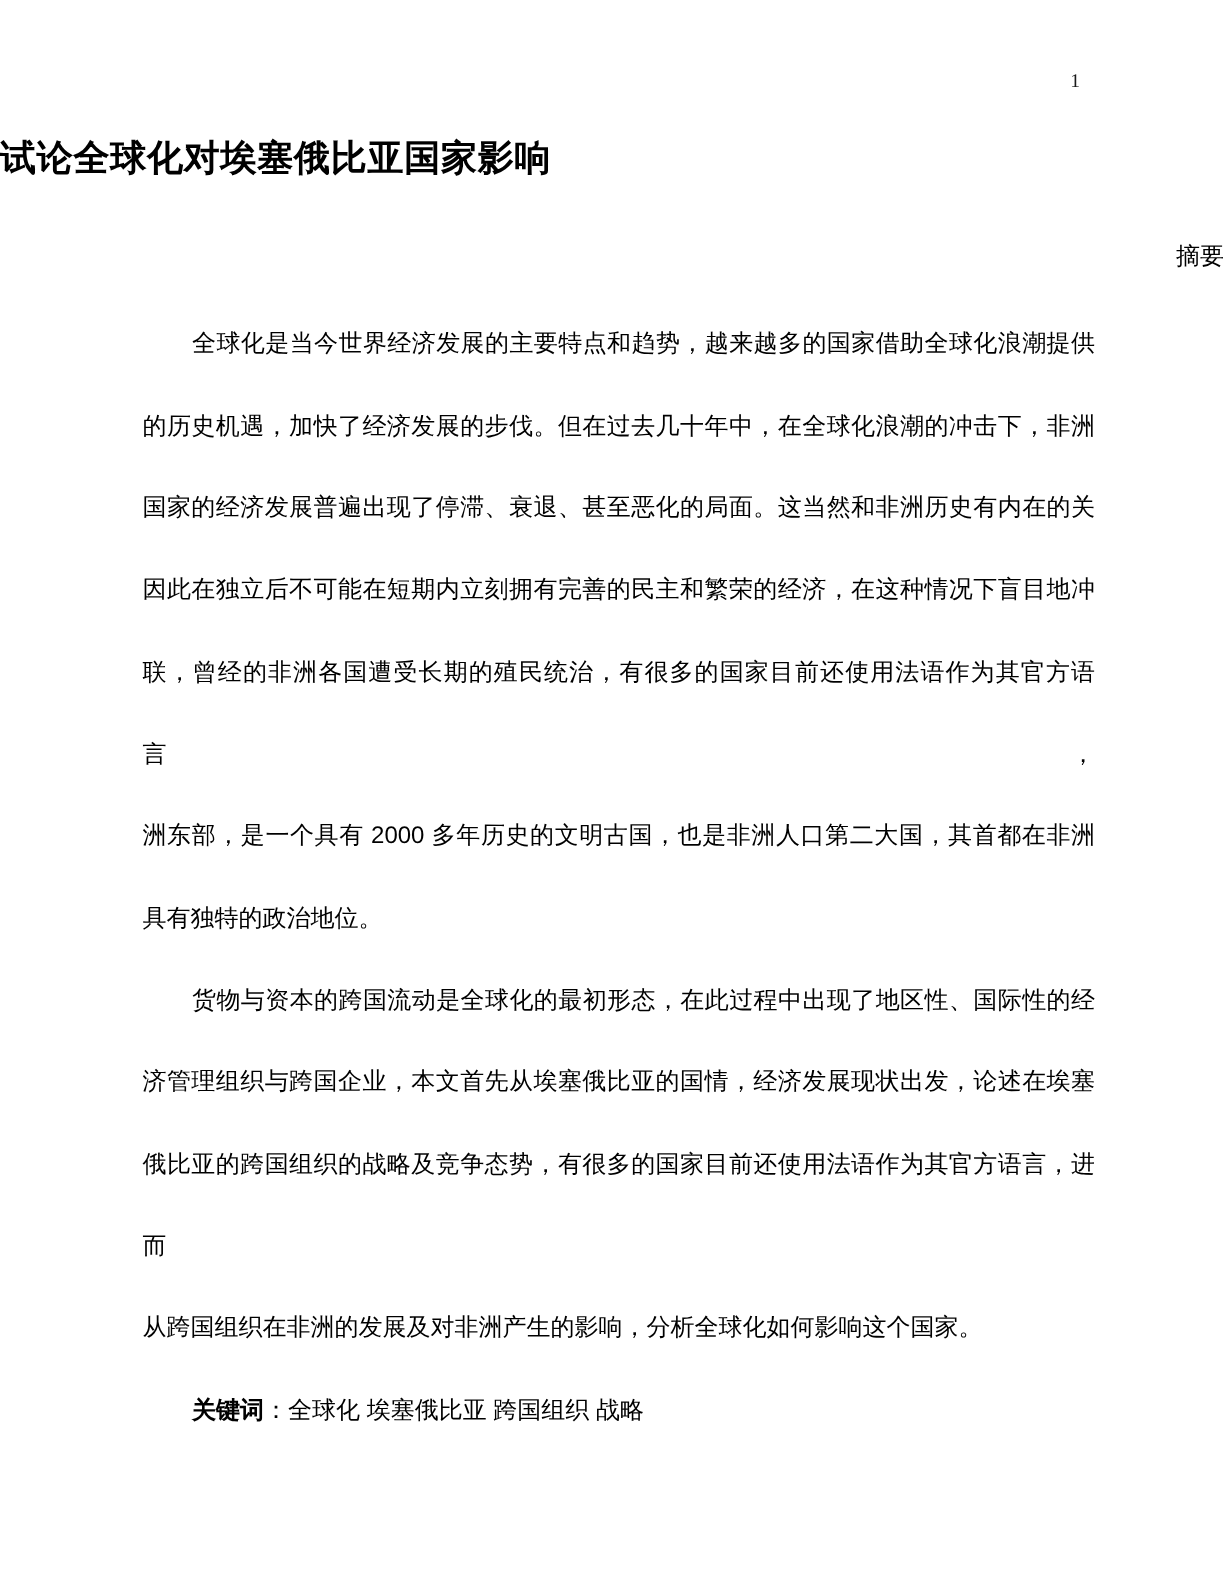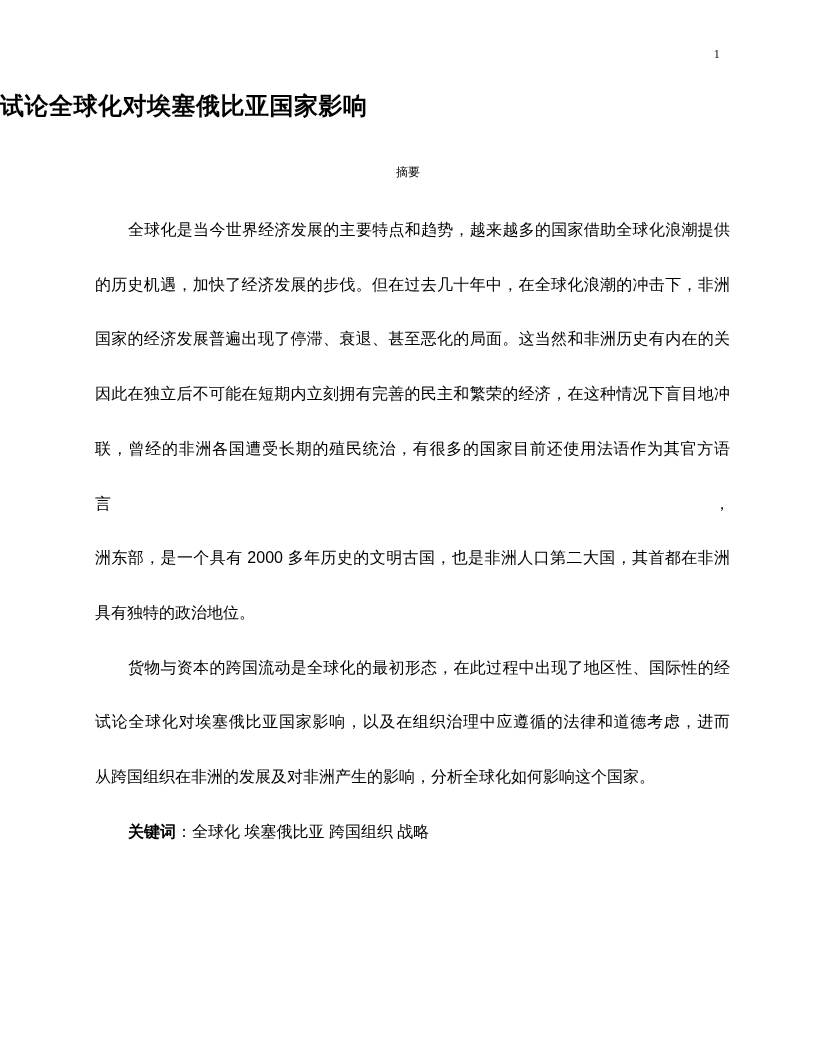--- a/index.html
+++ b/index.html
@@ -34,22 +34,22 @@
     font-size: 24px;
     font-weight: bold;
     line-height: 34px;
     letter-spacing: 0.5px;
   }
   .abstract-heading {
     position: absolute;
     top: 160px;
     left: 0;
     right: 0;
-    text-align: center;
-    font-size: 12px;
+    text-align: right;
+    font-size: 16px;
     line-height: 24px;
   }
   .body-text {
     position: absolute;
     top: 203px;
     left: 95px;
     width: 635px;
     font-size: 16px;
     line-height: 54.7px;
   }
@@ -83,21 +83,22 @@
 
     <div class="line j indent">全球化是当今世界经济发展的主要特点和趋势，越来越多的国家借助全球化浪潮提供</div>
     <div class="line j">的历史机遇，加快了经济发展的步伐。但在过去几十年中，在全球化浪潮的冲击下，非洲</div>
     <div class="line j">国家的经济发展普遍出现了停滞、衰退、甚至恶化的局面。这当然和非洲历史有内在的关</div>
     <div class="line j">因此在独立后不可能在短期内立刻拥有完善的民主和繁荣的经济，在这种情况下盲目地冲</div>
     <div class="line j">联，曾经的非洲各国遭受长期的殖民统治，有很多的国家目前还使用法语作为其官方语言，</div>
     <div class="line j">洲东部，是一个具有 2000 多年历史的文明古国，也是非洲人口第二大国，其首都在非洲</div>
     <div class="line">具有独特的政治地位。</div>
 
     <div class="line j indent">货物与资本的跨国流动是全球化的最初形态，在此过程中出现了地区性、国际性的经</div>
-    <div class="line j">试论全球化对埃塞俄比亚国家影响，以及在组织治理中应遵循的法律和道德考虑，进而</div>
+    <div class="line j">济管理组织与跨国企业，本文首先从埃塞俄比亚的国情，经济发展现状出发，论述在埃塞</div>
+    <div class="line j">俄比亚的跨国组织的战略及竞争态势，有很多的国家目前还使用法语作为其官方语言，进而</div>
     <div class="line">从跨国组织在非洲的发展及对非洲产生的影响，分析全球化如何影响这个国家。</div>
 
     <div class="line indent">
       <span class="kw-label">关键词</span><span>：</span><span>全球化 埃塞俄比亚 跨国组织 战略</span>
     </div>
 
   </div>
 
 </div>
 

